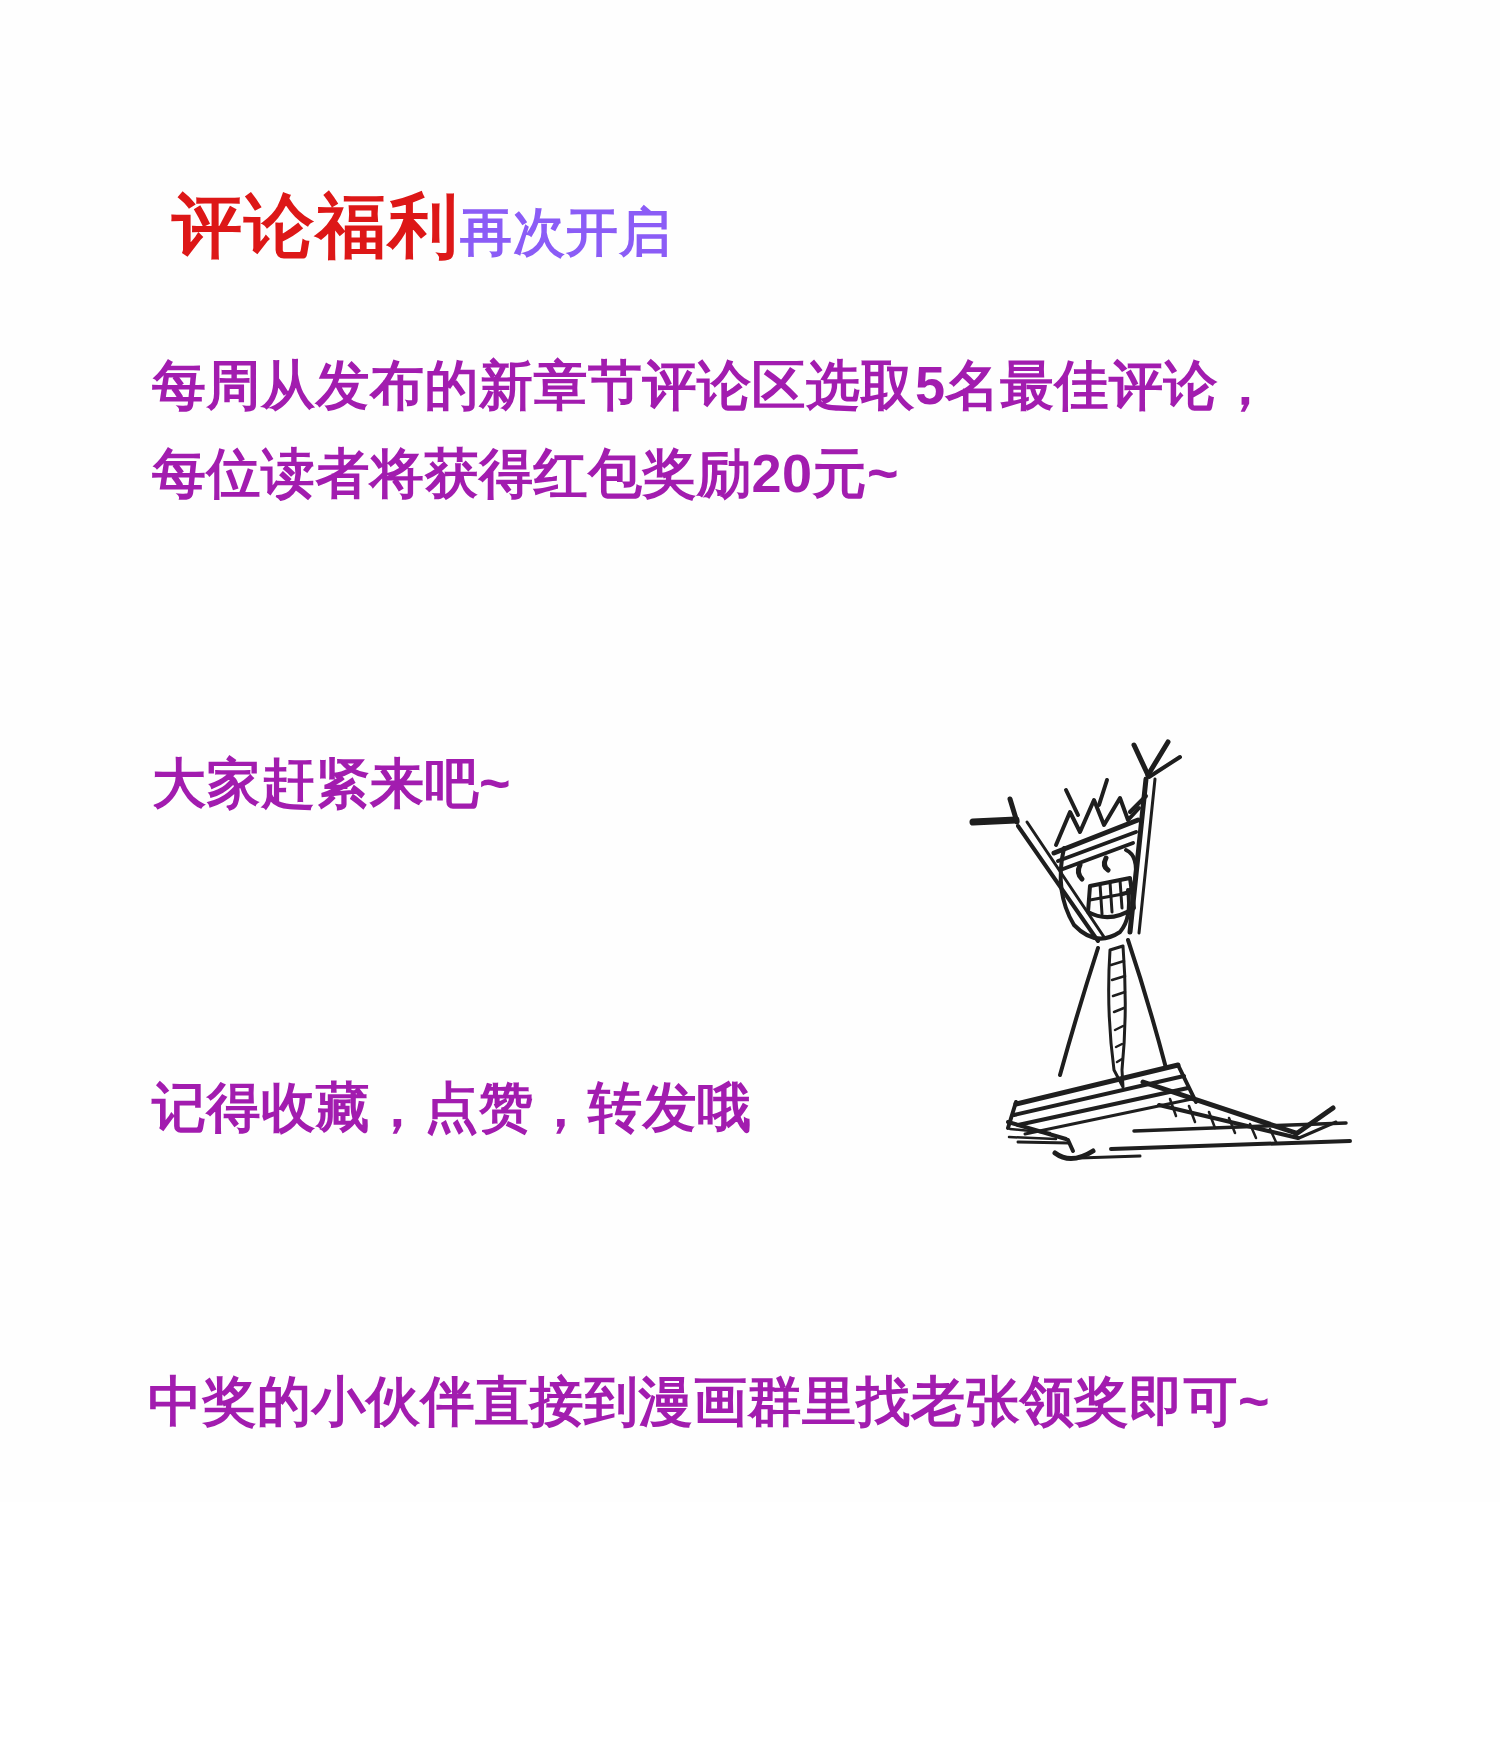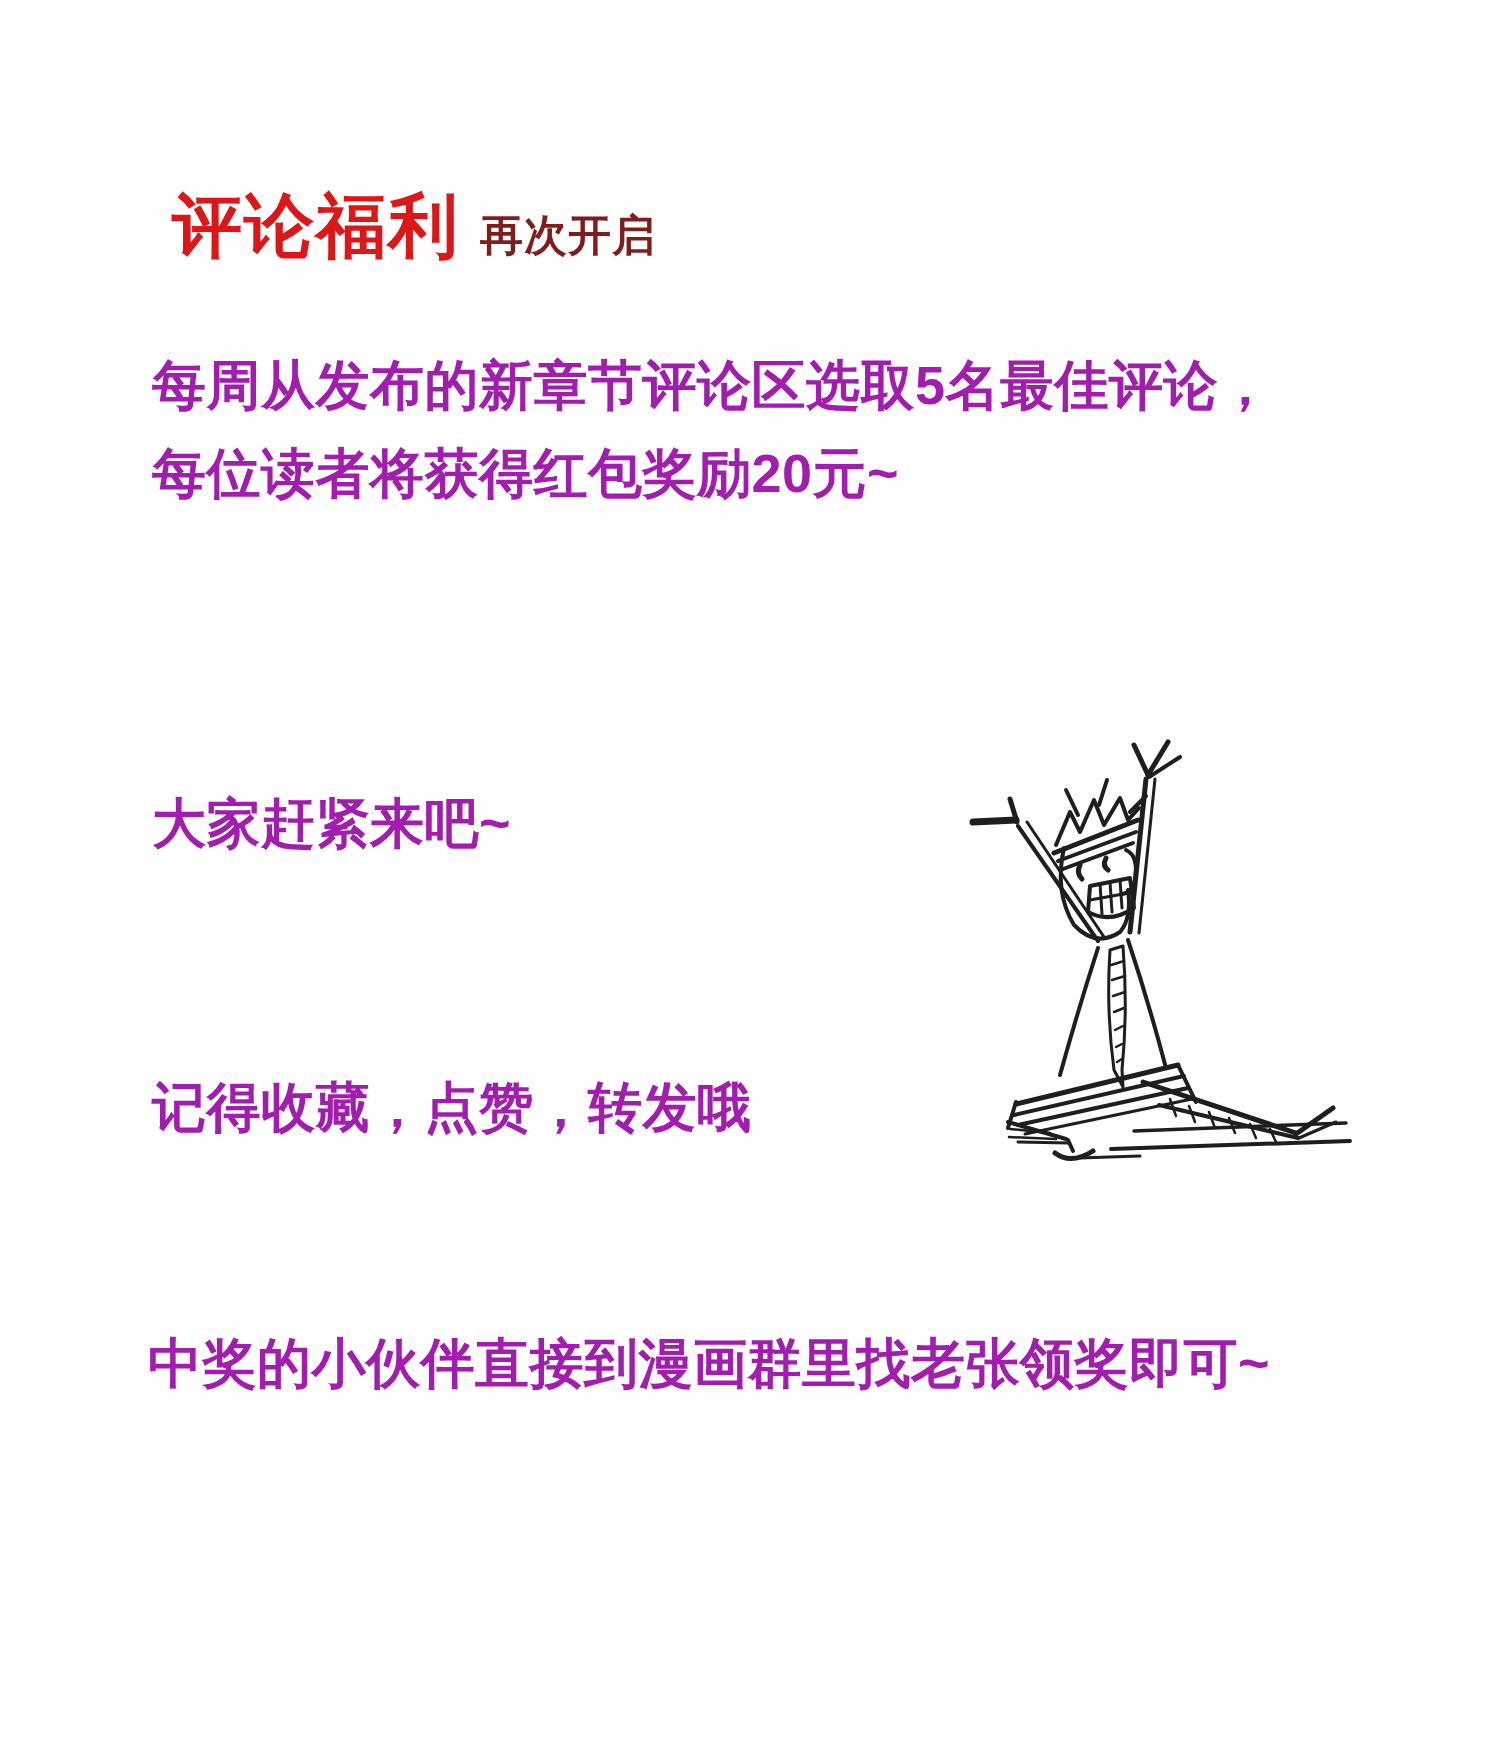--- a/index.html
+++ b/index.html
@@ -24,41 +24,41 @@
     align-items: baseline;
     white-space: nowrap;
   }
   .title-highlight {
     font-size: 70px;
     font-weight: 800;
     color: #dd1717;
     letter-spacing: 2px;
   }
   .title-rest {
-    font-size: 43px;
+    font-size: 52px;
     font-weight: 700;
-    color: #7f1d1d;
-    margin-left: 20px;
+    color: #8b5cf6;
+    margin-left: 0;
     letter-spacing: 1px;
   }
   .txt {
     position: absolute;
     font-size: 54px;
     font-weight: 700;
     color: #a21caf;
     white-space: nowrap;
     letter-spacing: 0.5px;
   }
   #rule-line1   { left: 152px; top: 350px; }
   #rule-line2   { left: 152px; top: 438px; }
   #announce     { left: 152px; top: 632px; }
-  #invitation   { left: 152px; top: 788px; }
+  #invitation   { left: 152px; top: 748px; }
   #reminder     { left: 152px; top: 1072px; }
   #qq-group     { left: 158px; top: 1304px; }
-  #claim        { left: 148px; top: 1328px; }
+  #claim        { left: 148px; top: 1366px; }
   #watermark {
     position: absolute;
     left: 1236px;
     top: 1666px;
     font-size: 56px;
     font-weight: 800;
     color: #d9d9d9;
     letter-spacing: 3px;
     transform: skewX(-7deg);
     white-space: nowrap;

